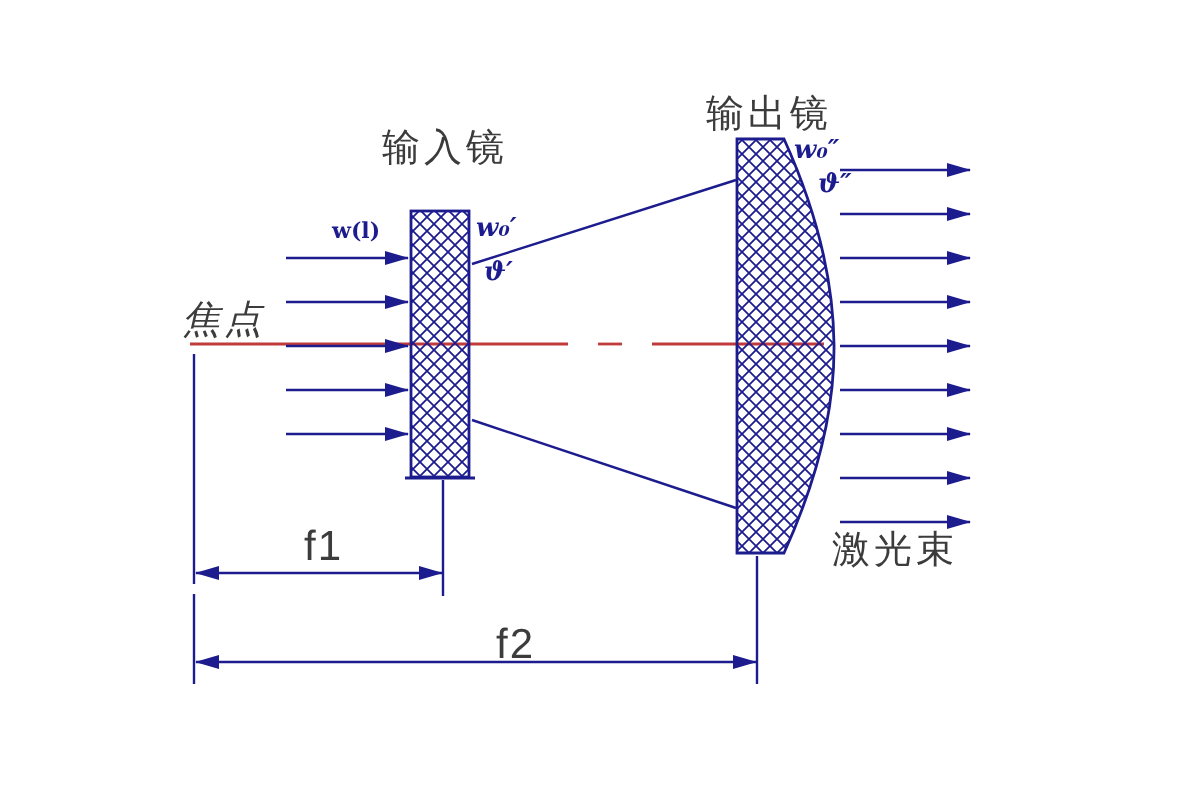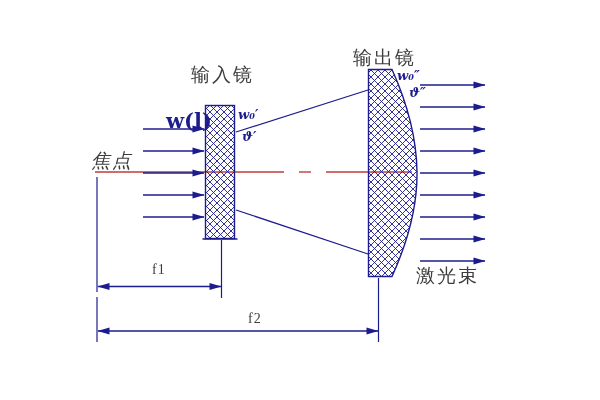--- a/index.html
+++ b/index.html
@@ -33,26 +33,26 @@
     color:var(--blue);
     font-family:"DejaVu Serif","Liberation Serif",serif;
     font-style:italic;
     font-weight:bold;
     font-size:13px;
   }
   .lbl.bigmath{
     color:var(--blue);
     font-family:"DejaVu Serif","Liberation Serif",serif;
     font-weight:bold;
-    font-size:21px;
+    font-size:11px;
   }
   .lbl.dim{
-    font-size:14px;
+    font-size:21px;
     letter-spacing:1px;
-    font-family:Liberation Serif, serif;
+    font-family:Liberation Sans, sans-serif;
   }
 </style>
 </head>
 <body>
 
 <div class="stage">
 
   <svg width="600" height="400" viewBox="0 0 600 400">
     <defs>
       <pattern id="xhatch" width="7" height="7" patternUnits="userSpaceOnUse">

